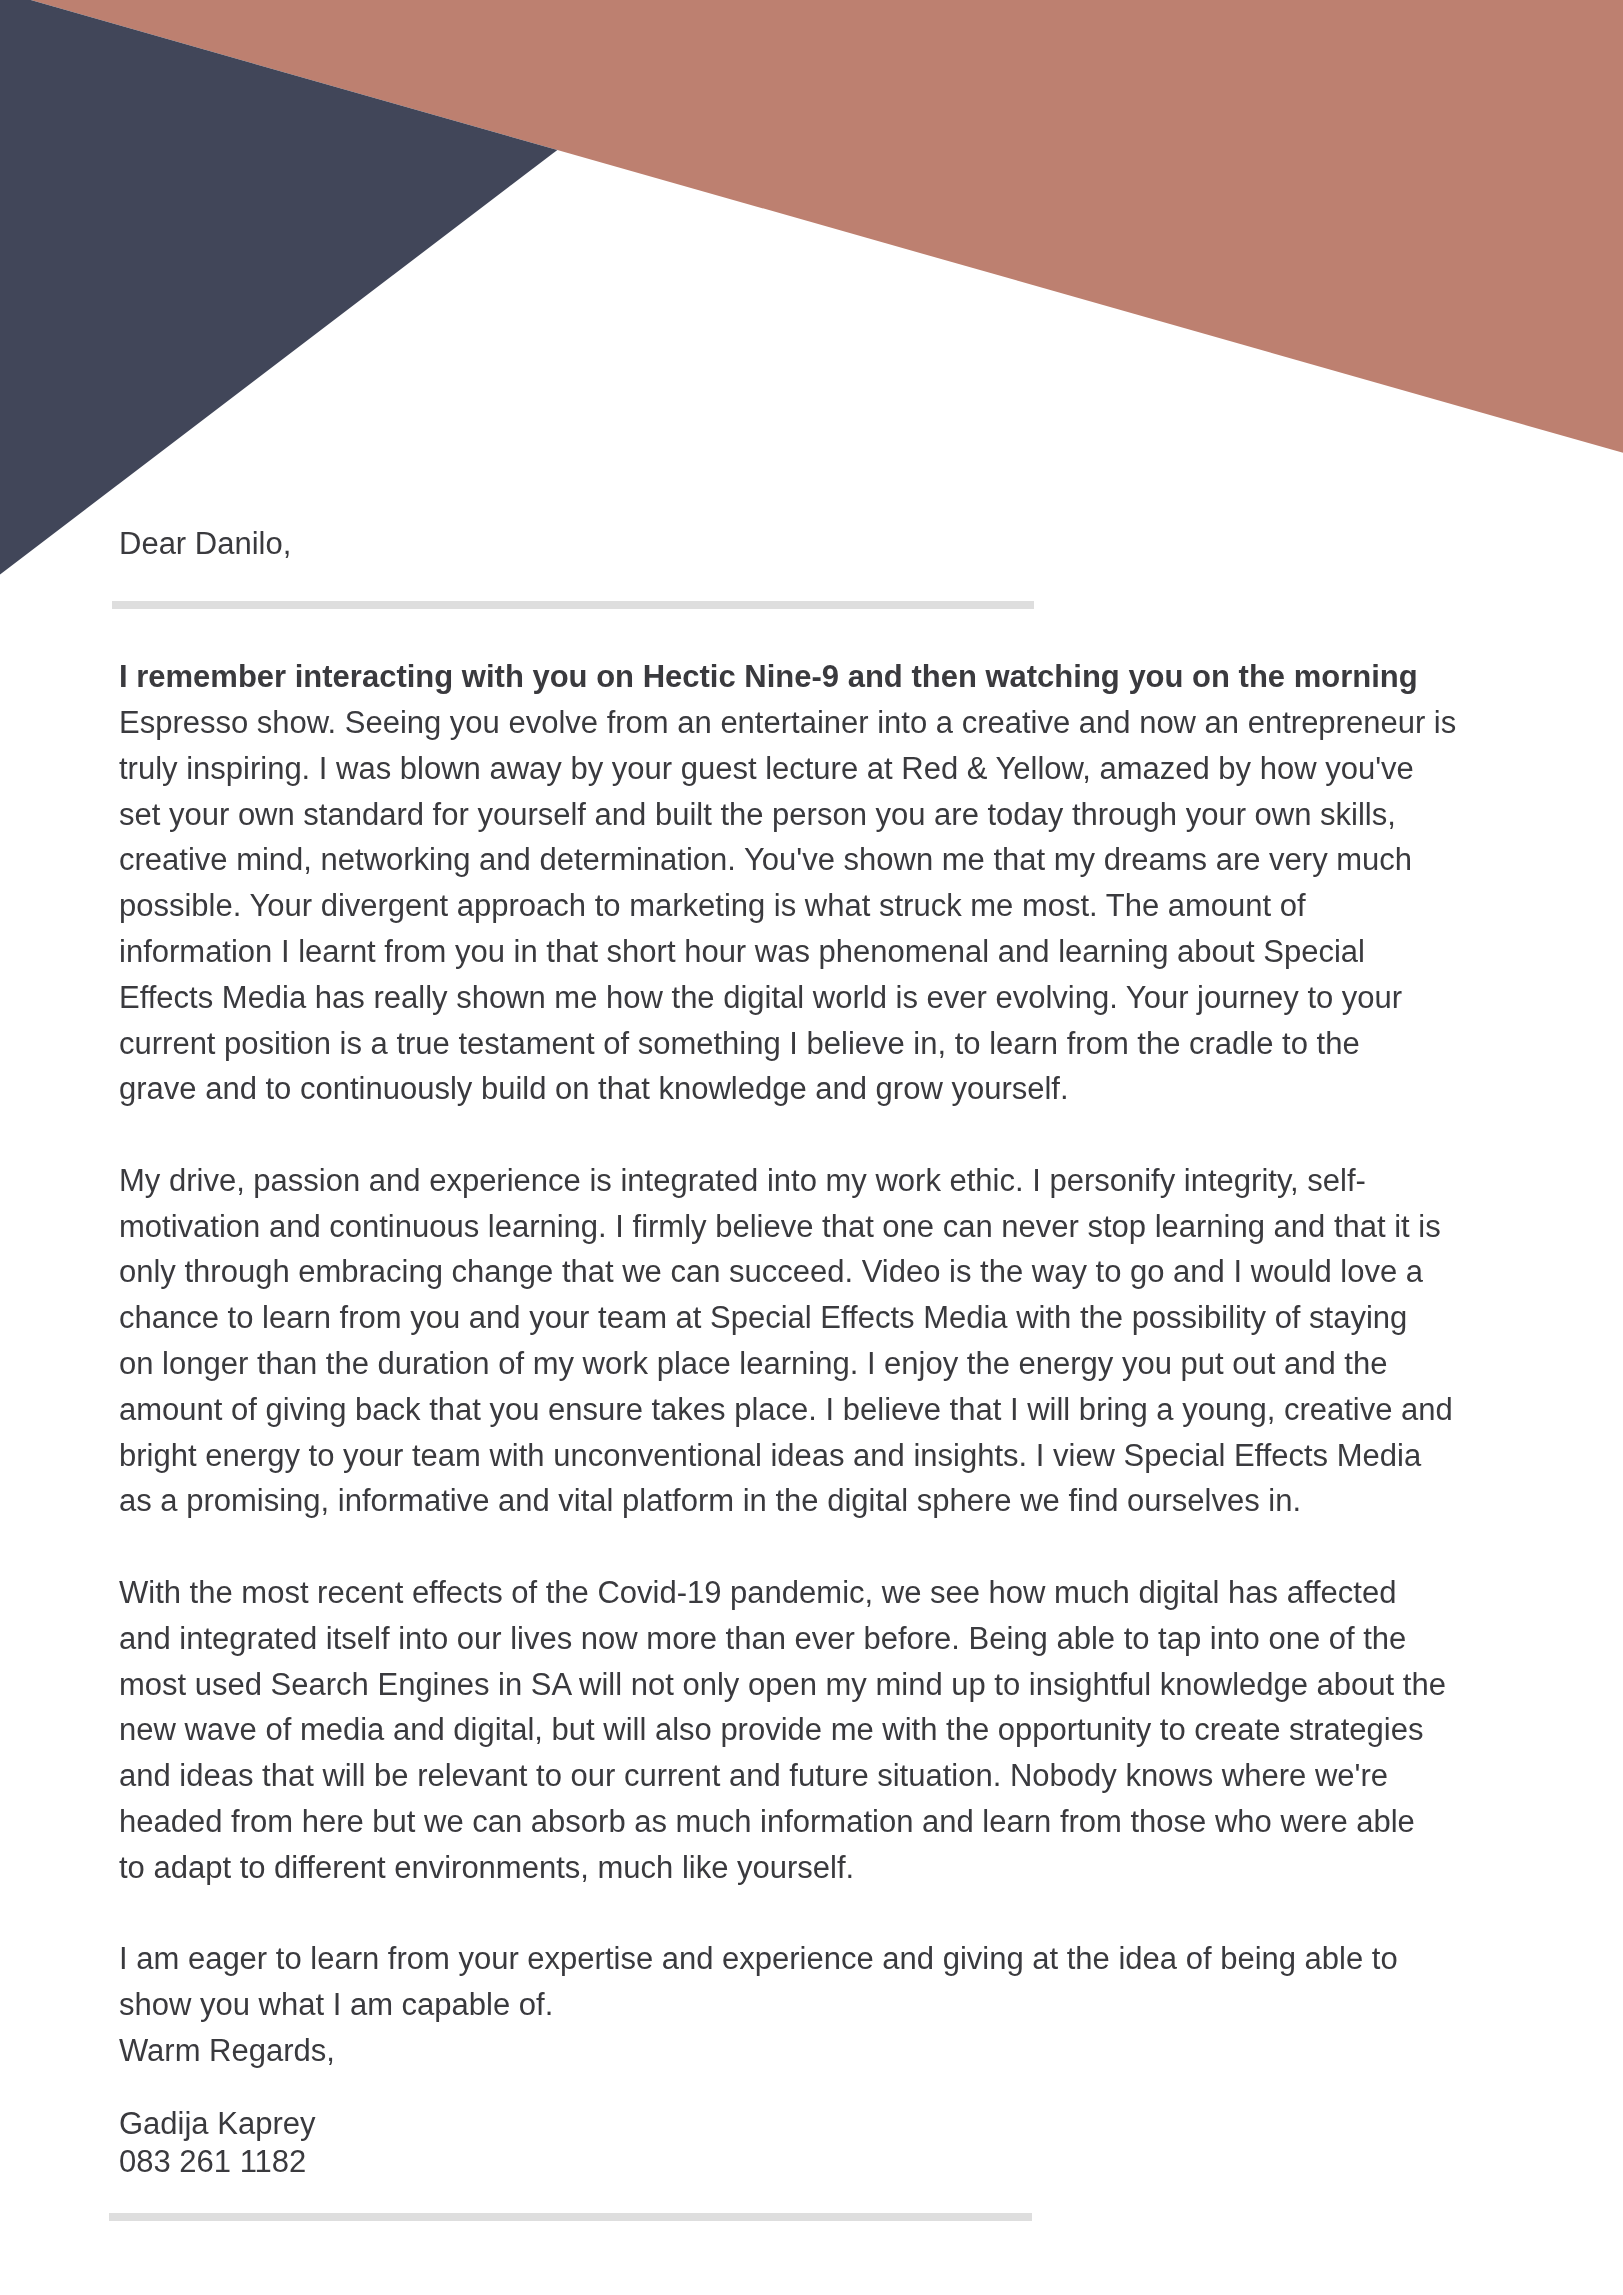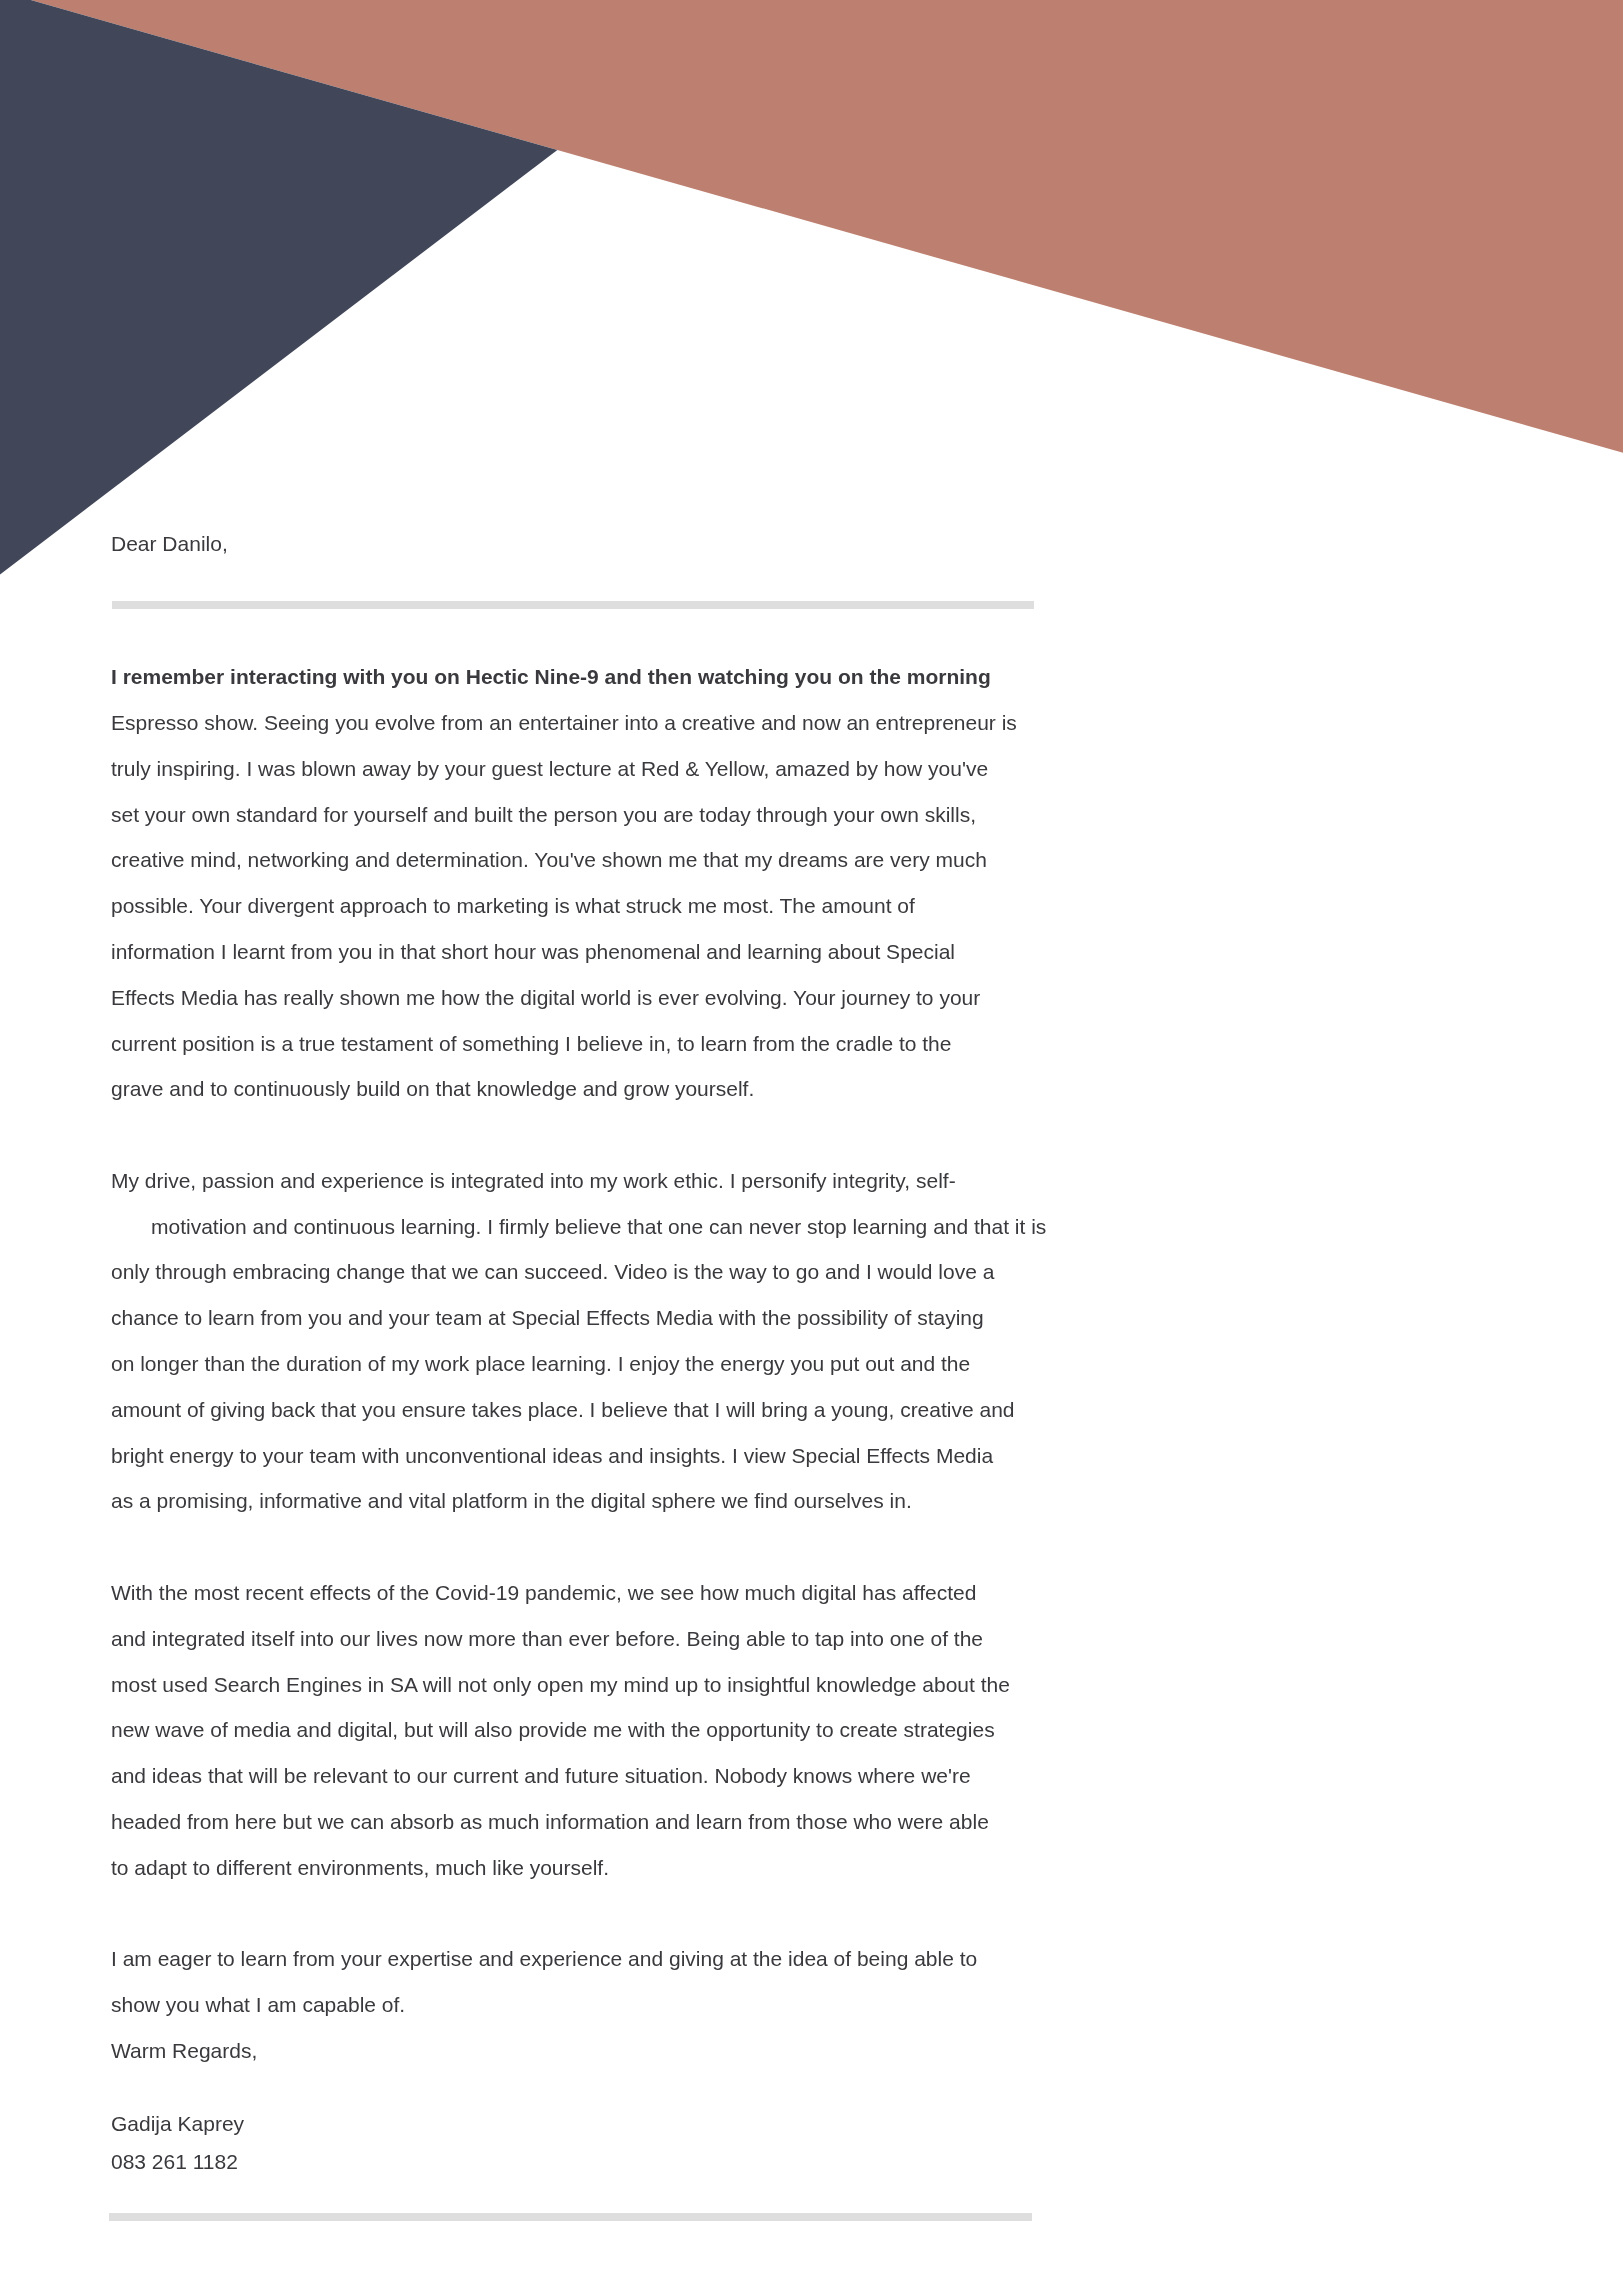--- a/index.html
+++ b/index.html
@@ -23,23 +23,23 @@
       height: 589px;
     }
     .letter {
       position: absolute;
       left: 111px;
       top: 0;
       width: 1439px;
     }
     .line {
       position: absolute;
-      left: 0;
+      left: 8px;
       white-space: nowrap;
-      font-size: 21px;
+      font-size: 31px;
       line-height: 46px;
       height: 46px;
       transform-origin: left center;
     }
     .divider {
       position: absolute;
       background: #dedede;
       height: 7.9px;
     }
     #divider-top {
@@ -71,21 +71,21 @@
         <div class="line" style="top: 792px; transform: scaleX(1);">set your own standard for yourself and built the person you are today through your own skills,</div>
         <div class="line" style="top: 837px; transform: scaleX(1);">creative mind, networking and determination.  You've shown me that my dreams are very much</div>
         <div class="line" style="top: 883px; transform: scaleX(1);">possible. Your divergent approach to marketing is what struck me most. The amount of</div>
         <div class="line" style="top: 929px; transform: scaleX(1); text-align: right;">information I learnt from you in that short hour was phenomenal and learning about Special</div>
         <div class="line" style="top: 975px; transform: scaleX(1);">Effects Media has really shown me how the digital world is ever evolving. Your journey to your</div>
         <div class="line" style="top: 1021px; transform: scaleX(1);">current position is a true testament of something I believe in, to learn from the cradle to the</div>
         <div class="line" style="top: 1066px; transform: scaleX(1);">grave and to continuously build on that knowledge and grow yourself.</div>
       </div>
       <div>
         <div class="line" style="top: 1158px; transform: scaleX(1);">My drive, passion and experience is integrated into my work ethic. I personify integrity, self-</div>
-        <div class="line" style="top: 1204px; transform: scaleX(1); margin-left: 40px;">motivation and continuous learning. I firmly believe that one can never stop learning and that it is</div>
+        <div class="line" style="top: 1204px; transform: scaleX(1);">motivation and continuous learning. I firmly believe that one can never stop learning and that it is</div>
         <div class="line" style="top: 1249px; transform: scaleX(1);">only through embracing change that we can succeed. Video is the way to go and I would love a</div>
         <div class="line" style="top: 1295px; transform: scaleX(1);">chance to learn from you and your team at Special Effects Media with the possibility of staying</div>
         <div class="line" style="top: 1341px; transform: scaleX(1);">on longer than the duration of my work place learning. I enjoy the energy you put out and the</div>
         <div class="line" style="top: 1387px; transform: scaleX(1);">amount of giving back that you ensure takes place. I believe that I will bring a young, creative and</div>
         <div class="line" style="top: 1433px; transform: scaleX(1);">bright energy to your team with unconventional ideas and insights. I view Special Effects Media</div>
         <div class="line" style="top: 1478px; transform: scaleX(1);">as a promising, informative and vital platform in the digital sphere we find ourselves in.</div>
       </div>
       <div>
         <div class="line" style="top: 1570px; transform: scaleX(1);">With the most recent effects of the Covid-19 pandemic, we see how much digital has affected</div>
         <div class="line" style="top: 1616px; transform: scaleX(1);">and integrated itself into our lives now more than ever before. Being able to tap into one of the</div>

